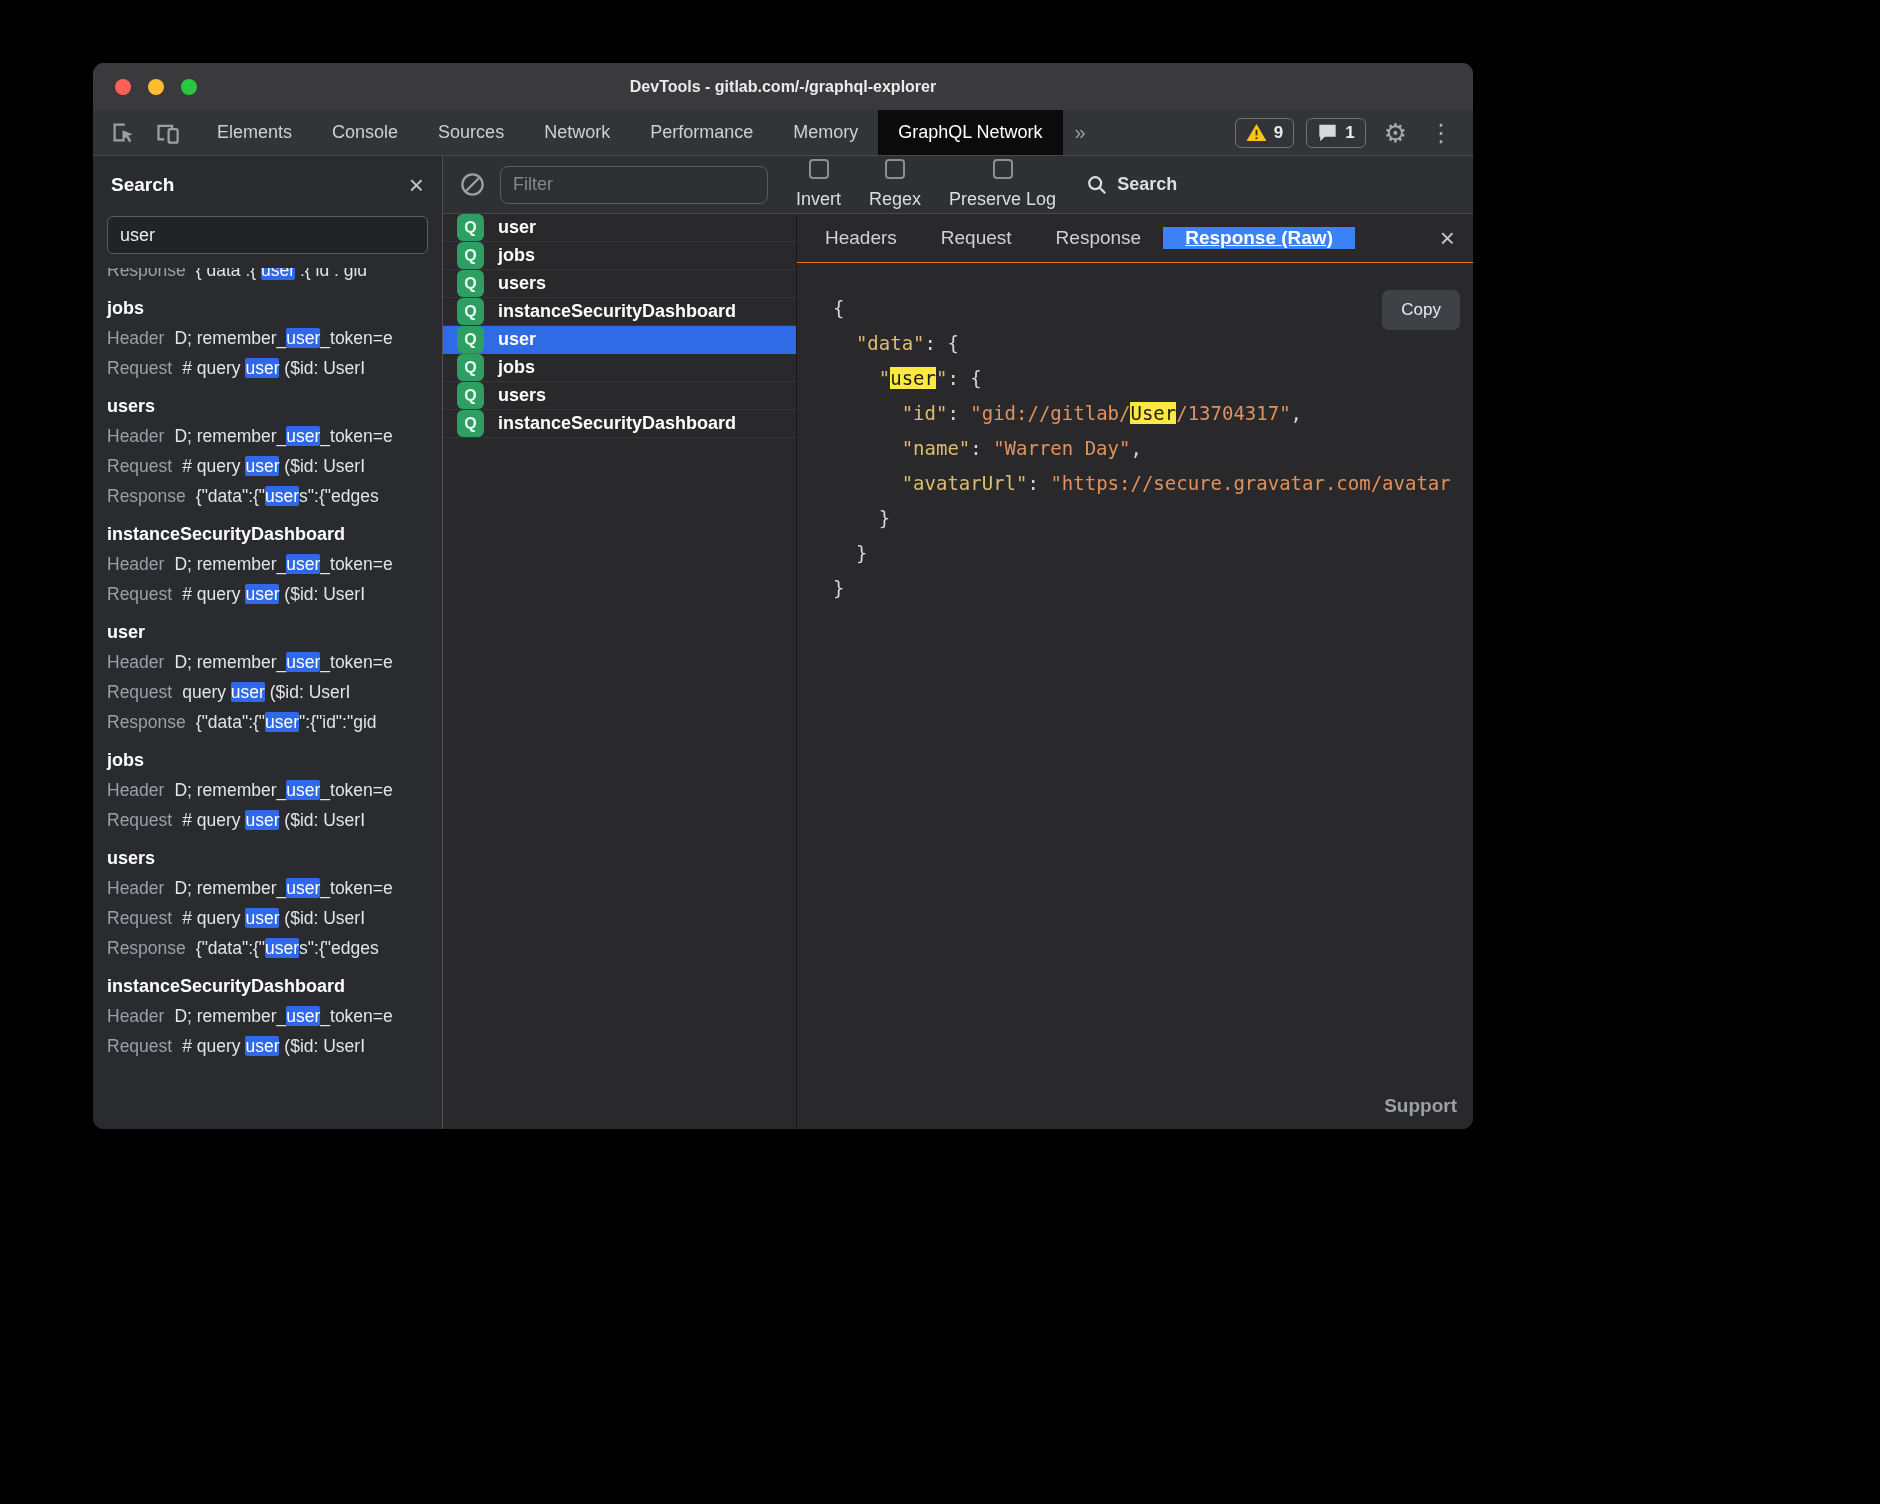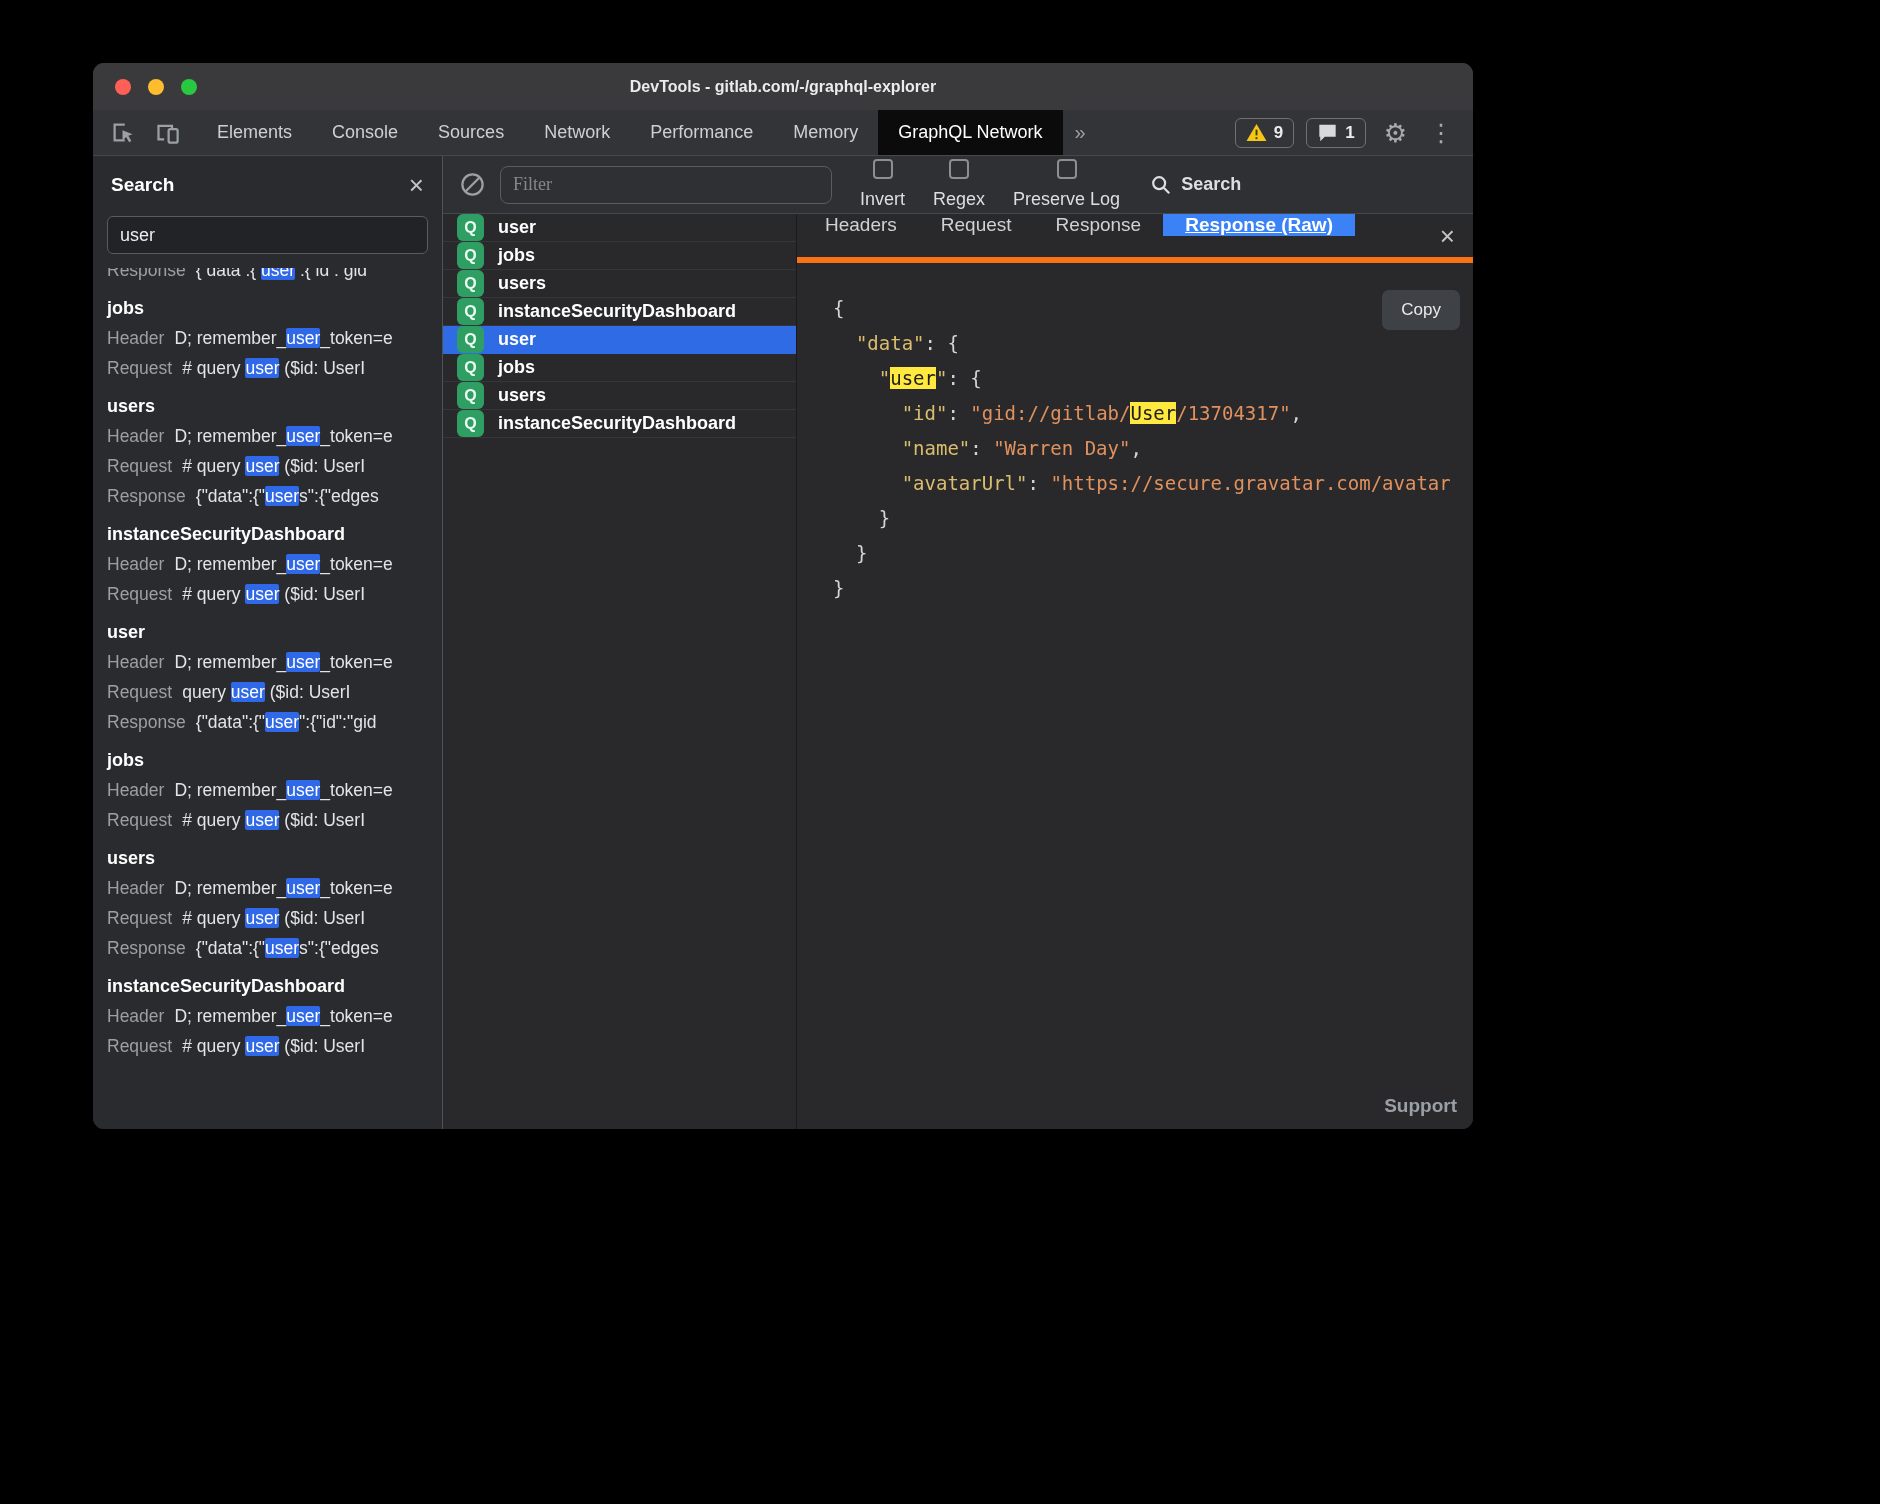--- a/index.html
+++ b/index.html
@@ -63,24 +63,24 @@
   .hl-blue { background:#3069e8; color:#fff; border-radius:2px; }
   .group-name { color:#fff; font-weight:bold; font-size:18px; line-height:30px;
                 margin-top:8px; }
 
   
   .right-col { flex:1; display:flex; flex-direction:column; min-width:0; }
   .filter-bar { flex:0 0 58px; display:flex; align-items:center;
                 background:#2f3034; border-bottom:1px solid #47484b;
                 padding:0 16px; }
   .block-icon { display:flex; align-items:center; margin-right:14px; }
-  .filter-input { width:332px; height:38px; background:transparent;
+  .filter-input { width:268px; height:38px; background:transparent;
                   border:1px solid #5b5c5f; border-radius:8px; color:#ececee;
                   font-size:18px; padding:0 12px; outline:none;
-                  font-family:Liberation Serif, serif; }
+                  font-family:Liberation Sans, sans-serif; }
   .filter-input::placeholder { color:#84888c; }
   .checkboxes { display:flex; align-items:center; }
   .cb-item { display:flex; align-items:center; gap:10px; margin-left:28px;
              color:#dddee0; font-size:18px; cursor:default;flex-direction:column; }
   .cb { width:20px; height:20px; border:2px solid #8b8e92; border-radius:4px;
         background:transparent; flex:0 0 auto; }
   .search-btn { display:flex; align-items:center; gap:9px; margin-left:30px;
                 color:#dddee0; font-size:18px; font-weight:bold; }
 
   .mid-right { flex:1; display:flex; min-height:0; }
@@ -95,22 +95,22 @@
                padding:0 14px; border-bottom:1px solid #353639; color:#fff;
                font-weight:bold; font-size:18px; white-space:nowrap; overflow:hidden; }
   .query-row.selected { background:#2f6be4; border-bottom-color:#2f6be4; }
   .qbadge { width:27px; height:27px; border-radius:6px; background:#2f9e63;
             color:#eafff2; display:flex; align-items:center; justify-content:center;
             font-weight:bold; font-size:16px; flex:0 0 auto; }
 
   
   .response-panel { flex:1; display:flex; flex-direction:column; min-width:0;
                     background:#29292c; }
-  .resp-tabs { flex:0 0 49px; display:flex; align-items:flex-start;
-               border-bottom:6px solid #f97316; padding-left:6px; }
+  .resp-tabs { flex:0 0 49px; display:flex; align-items:center;
+               border-bottom:1px solid #f97316; padding-left:6px; }
   .resp-tabs-inner { display:flex; align-items:stretch; }
   .resp-tab { display:flex; align-items:center; padding:0 22px; color:#d0d1d3;
               font-size:19px; white-space:nowrap; }
   .resp-tab.selected { background:#3b82f6; color:#fff; font-weight:bold;text-decoration:underline; }
   .resp-close { margin-left:auto; align-self:center; padding:0 18px; }
   .resp-body { flex:1; position:relative; padding:28px 0 0 36px; overflow:hidden; }
   .json-code { font-family:"DejaVu Sans Mono", monospace; font-size:19px;
                white-space:pre; }
   .json-line { height:35px; line-height:35px; white-space:pre; }
   .tok-p { color:#d4d5d7; }

